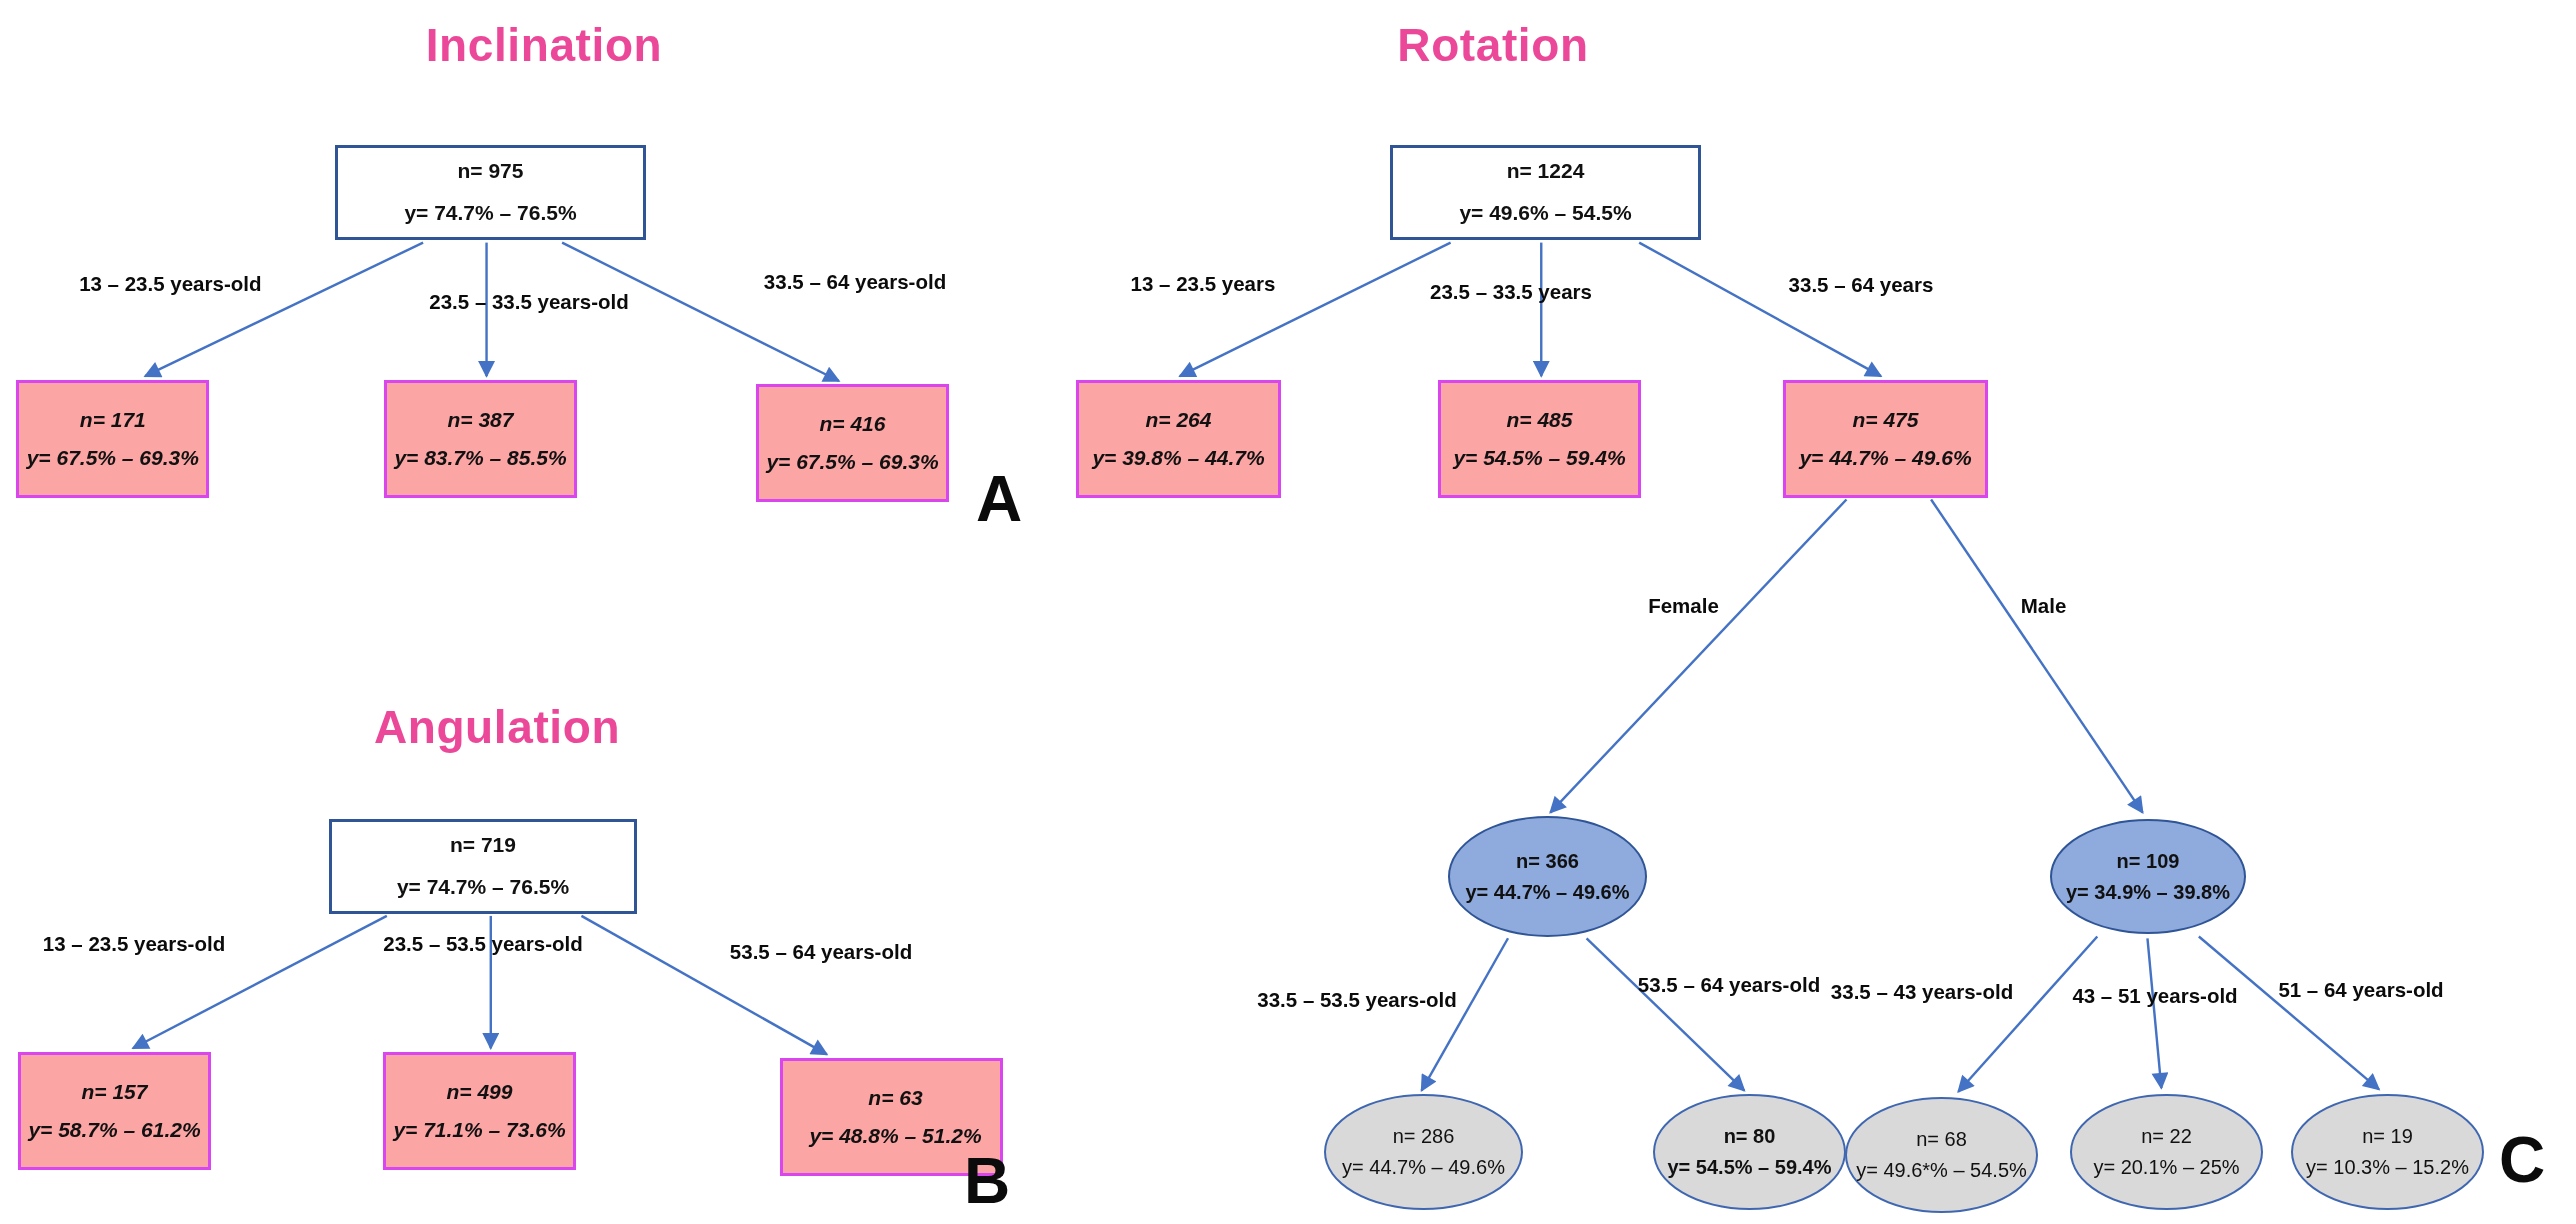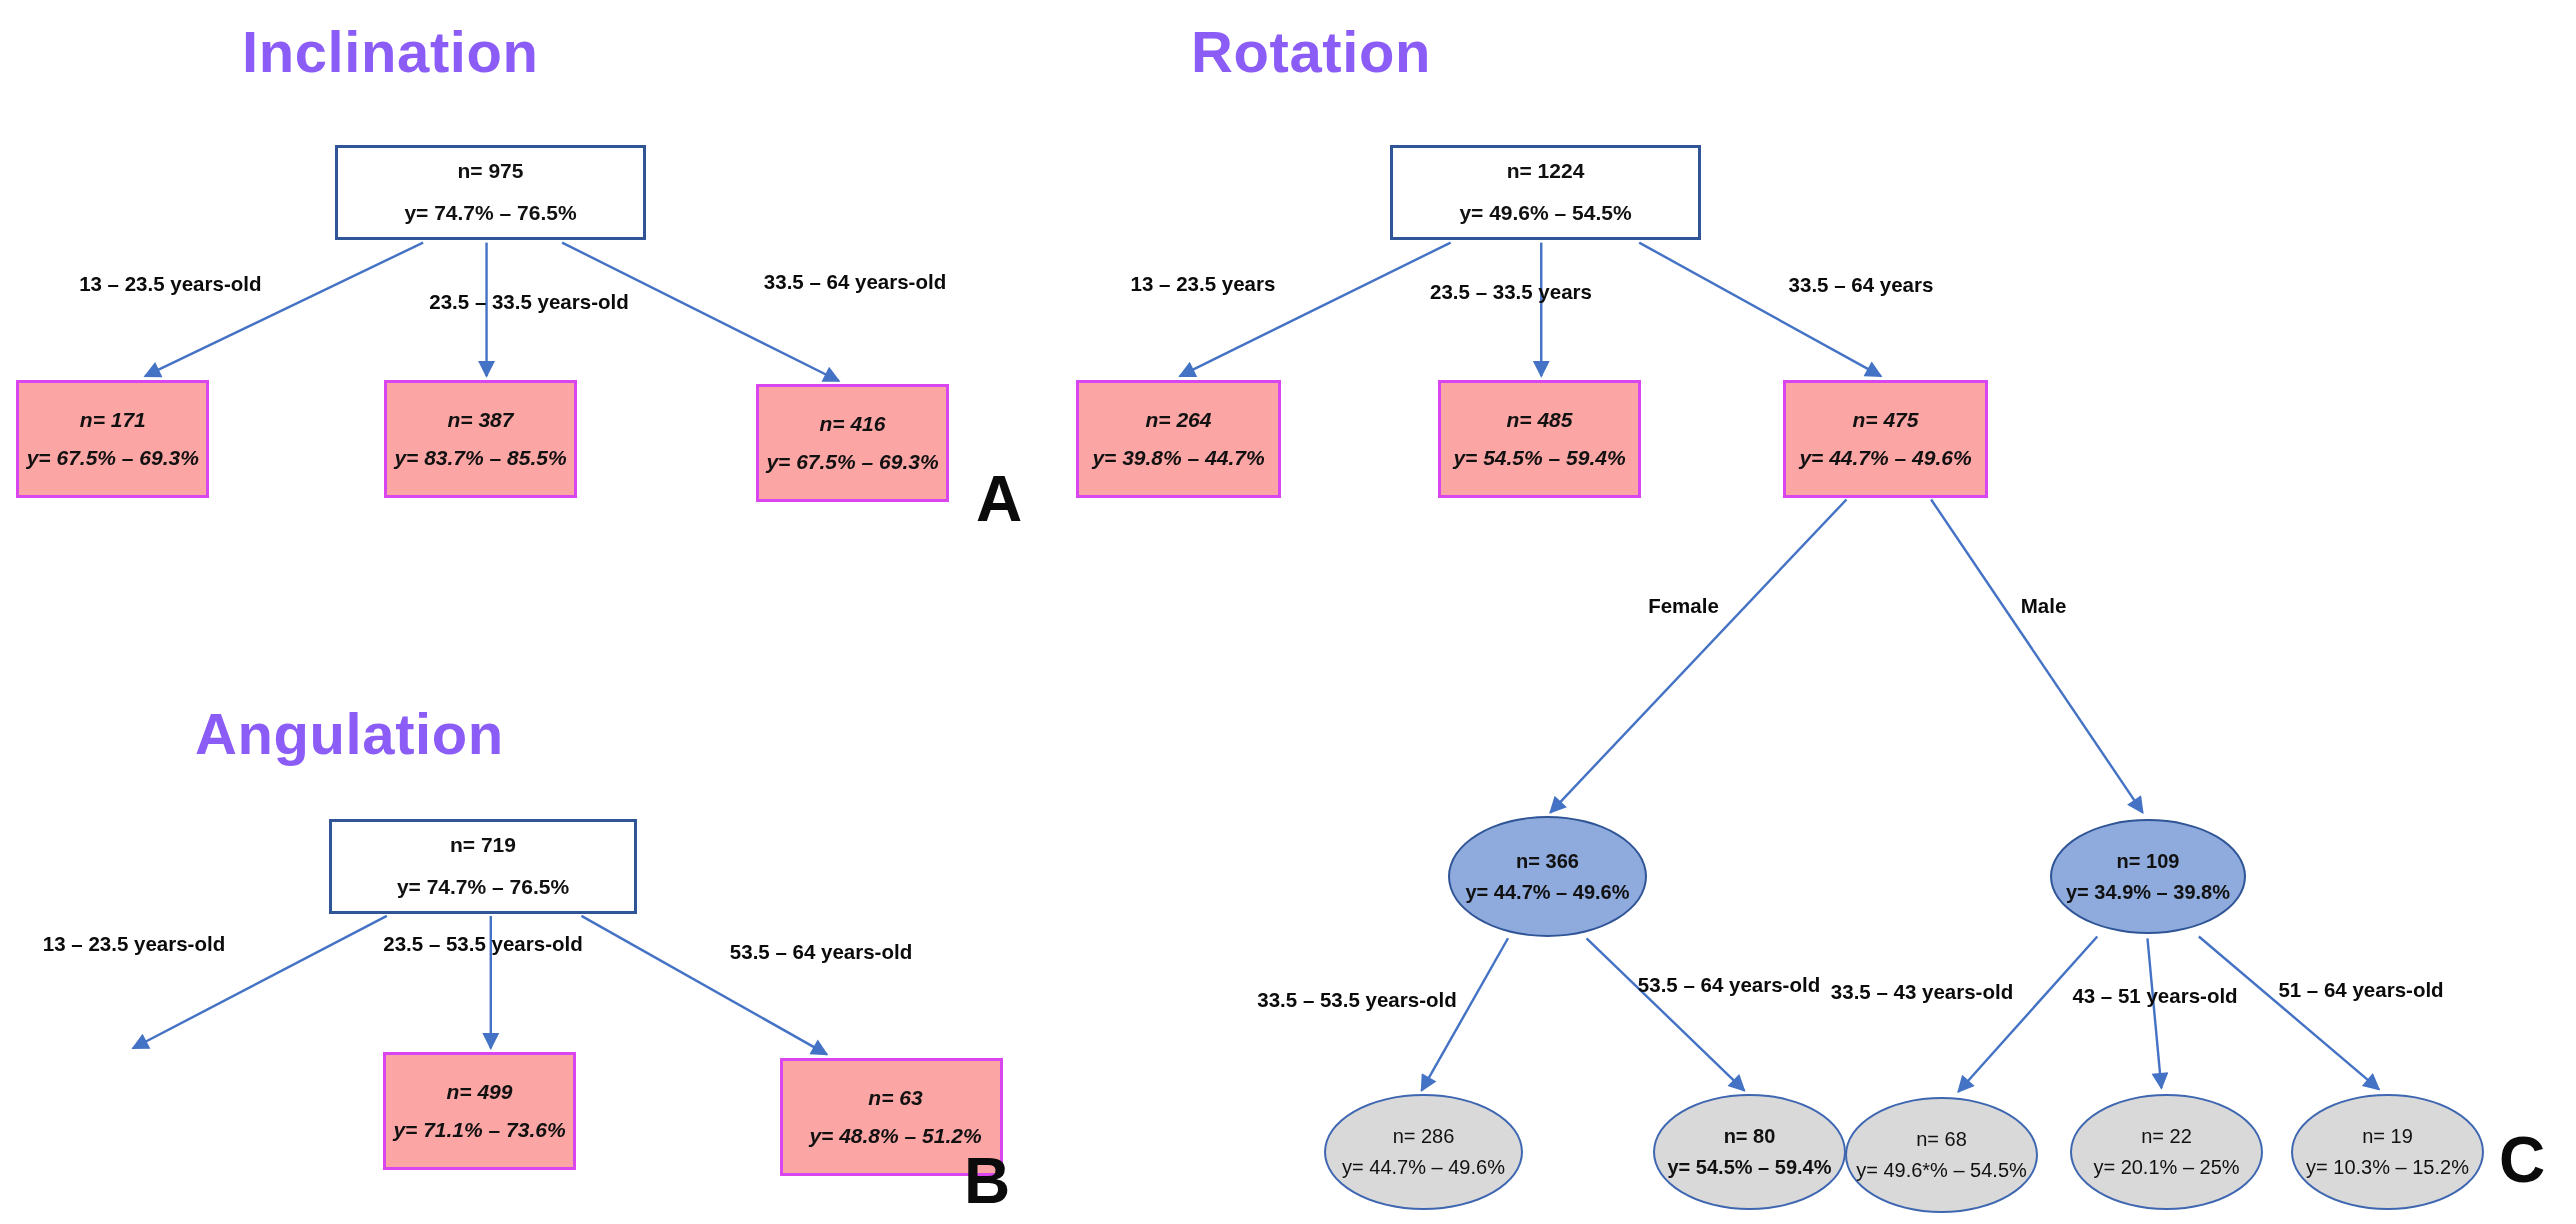--- a/index.html
+++ b/index.html
@@ -3,22 +3,22 @@
 <meta charset="utf-8">
 <style>
   html,body{margin:0;padding:0;background:#ffffff;}
   .figure{
     position:relative;width:2576px;height:1225px;background:#ffffff;
     font-family:"Liberation Sans",sans-serif;color:#111111;overflow:hidden;
   }
   .connectors{position:absolute;left:0;top:0;width:2576px;height:1225px;}
   .connectors line{stroke:#4472c4;stroke-width:4;}
   .title{
-    position:absolute;font-size:58px;font-weight:700;
-    letter-spacing:0.6px;color:#8b5cf6;
+    position:absolute;text-align:center;font-size:46px;font-weight:700;
+    letter-spacing:0.6px;color:#ec4899;
   }
   .node{
     position:absolute;display:flex;flex-direction:column;justify-content:center;
     align-items:center;font-size:21px;line-height:1.25;
     box-sizing:border-box;
   }
   .node .nline{white-space:nowrap;}
   .rootbox{background:#ffffff;border:3.6px solid #2f5597;gap:15.7px;}
   .rootbox .nline{font-weight:700;}
   .leafbox{background:#fca5a5;border:3px solid #d946ef;gap:12px;font-style:italic;}
@@ -100,20 +100,24 @@
 
   <div class="node rootbox" style="left:329px;top:819px;width:308px;height:95px;">
     <div class="nline">n= 719</div>
     <div class="nline">y= 74.7% – 76.5%</div>
   </div>
 
   <div class="blabel" style="left:-17px;top:932px;">13 – 23.5 years-old</div>
   <div class="blabel" style="left:332px;top:932px;">23.5 – 53.5 years-old</div>
   <div class="blabel" style="left:670px;top:940px;">53.5 – 64 years-old</div>
 
+  <div class="node leafbox" style="left:18px;top:1052px;width:193px;height:118px;">
+    <div class="nline">n= 157</div>
+    <div class="nline">y= 58.7% – 61.2%</div>
+  </div>
   <div class="node leafbox" style="left:383px;top:1052px;width:193px;height:118px;">
     <div class="nline">n= 499</div>
     <div class="nline">y= 71.1% – 73.6%</div>
   </div>
   <div class="node leafbox" style="left:780px;top:1058px;width:223px;height:118px;padding-left:8px;">
     <div class="nline">n= 63</div>
     <div class="nline">y= 48.8% – 51.2%</div>
   </div>
 
   <div class="letter" style="left:964px;top:1144px;">B</div>

